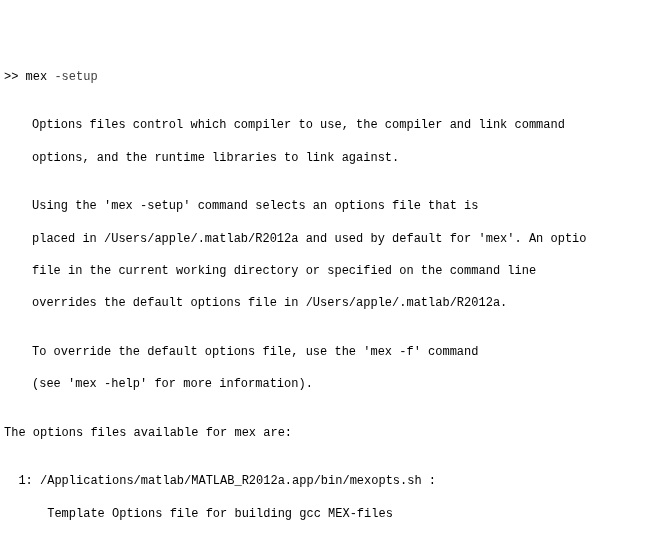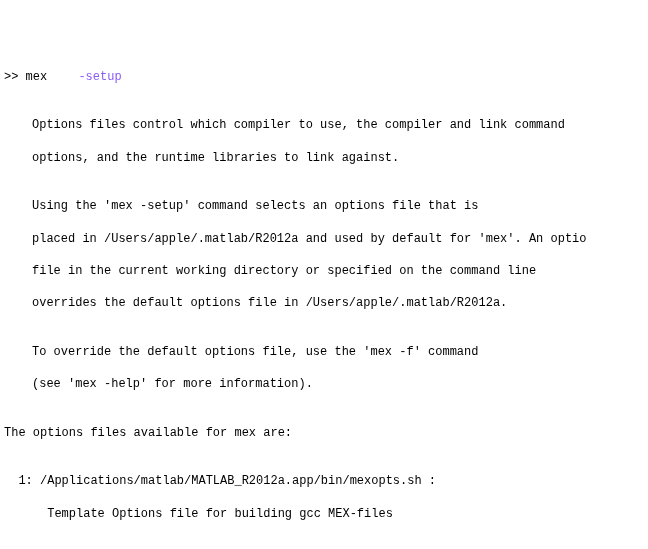--- a/index.html
+++ b/index.html
@@ -8,21 +8,21 @@
       font-family: "Courier New", Courier, monospace;
       font-size: 12px;
       line-height: 1.35;
       color: #000;
       background: #fff;
       white-space: pre;
       width: 648px;
       overflow: hidden;
     }
     .prompt { color: #000; }
-    .cmd { color: #8b5cf6; margin-left: 24px; }
+    .cmd { color: #404040; }
     .line { display: block; }
     .indent1 { padding-left: 28px; }
   </style>
 </head>
 <body>
 
 
 
 <span class="line"><span class="prompt">&gt;&gt; </span><span>mex </span><span class="cmd">-setup</span></span>
 <span class="line"></span>

